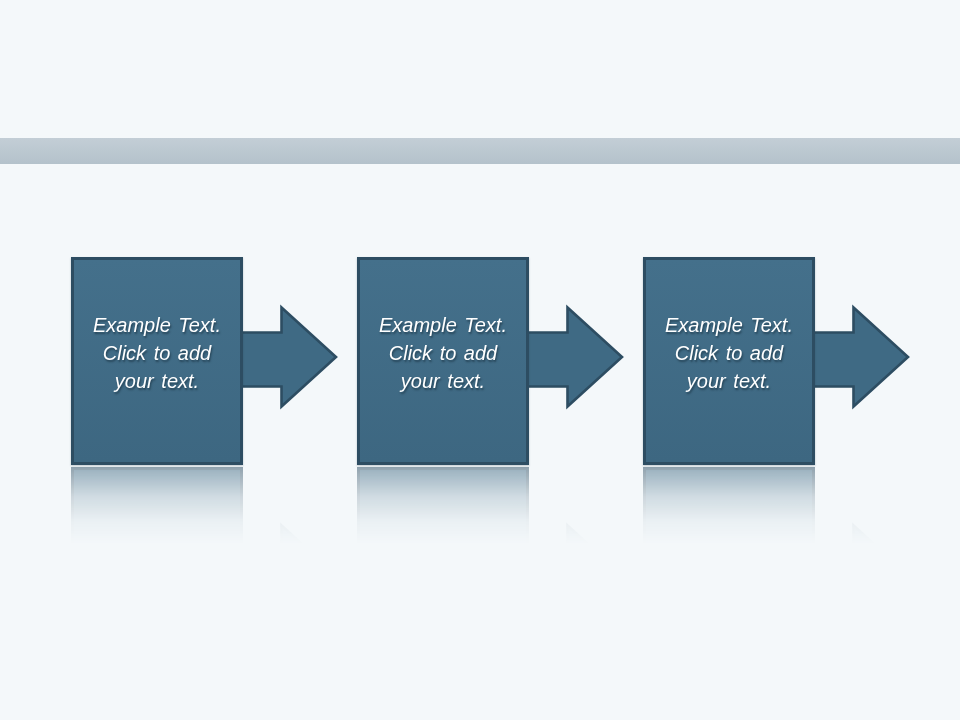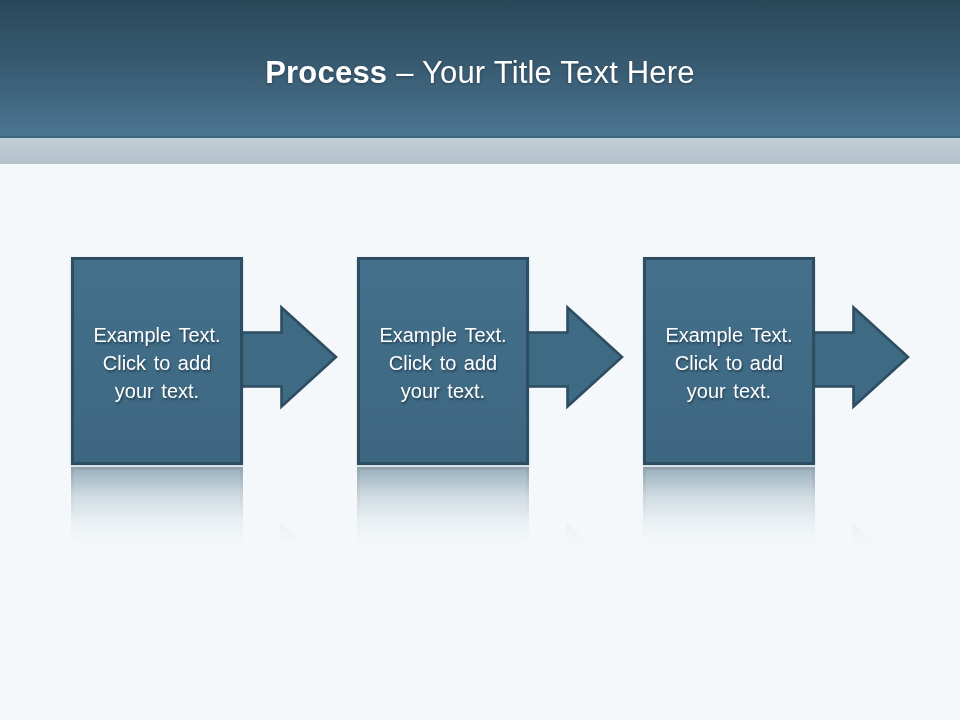--- a/index.html
+++ b/index.html
@@ -68,46 +68,44 @@
     stroke-width:2.6;
   }
 
   .box{
     position:absolute;left:0;top:0;width:172px;height:208px;
     background:linear-gradient(180deg,var(--shape-fill-top) 0%,var(--shape-fill-bottom) 100%);
     border:3px solid var(--shape-border);
     box-shadow:0 1px 2px rgba(30,55,72,0.25);
   }
   .box-text{
-    position:absolute;left:0;top:61px;width:100%;
+    position:absolute;left:0;top:51px;width:100%;
     text-align:center;
     font-size:20px;line-height:28px;
+    font-style:italic;
     color:var(--box-text-color);
     word-spacing:2px;
     text-shadow:1px 2px 2px rgba(14,34,48,0.55);
   }
 
   
   .reflection{
     position:absolute;left:0;top:210px;width:268px;height:208px;
     transform:scaleY(-1);
     pointer-events:none;
     -webkit-mask-image:linear-gradient(to top,rgba(0,0,0,0.50) 0%,rgba(0,0,0,0.20) 14%,rgba(0,0,0,0.05) 26%,rgba(0,0,0,0) 37%);
             mask-image:linear-gradient(to top,rgba(0,0,0,0.50) 0%,rgba(0,0,0,0.20) 14%,rgba(0,0,0,0.05) 26%,rgba(0,0,0,0) 37%);
   }
   .reflection .box{box-shadow:none;}
 </style>
 </head>
 <body>
 
 <div class="slide">
 
-  <div class="header">
-    <h1 class="title"><span class="title-bold">Process</span><span class="title-rest">– Your Title Text Here</span></h1>
-  </div>
 
   <div class="accent-band"></div>
 
   <div class="step step-1">
     <div class="shape">
       <svg class="arrow" viewBox="0 0 98 106">
         <polygon points="0,28.5 41.5,28.5 41.5,3.5 96,53 41.5,102.5 41.5,82.5 0,82.5"></polygon>
       </svg>
       <div class="box">
         <div class="box-text">

